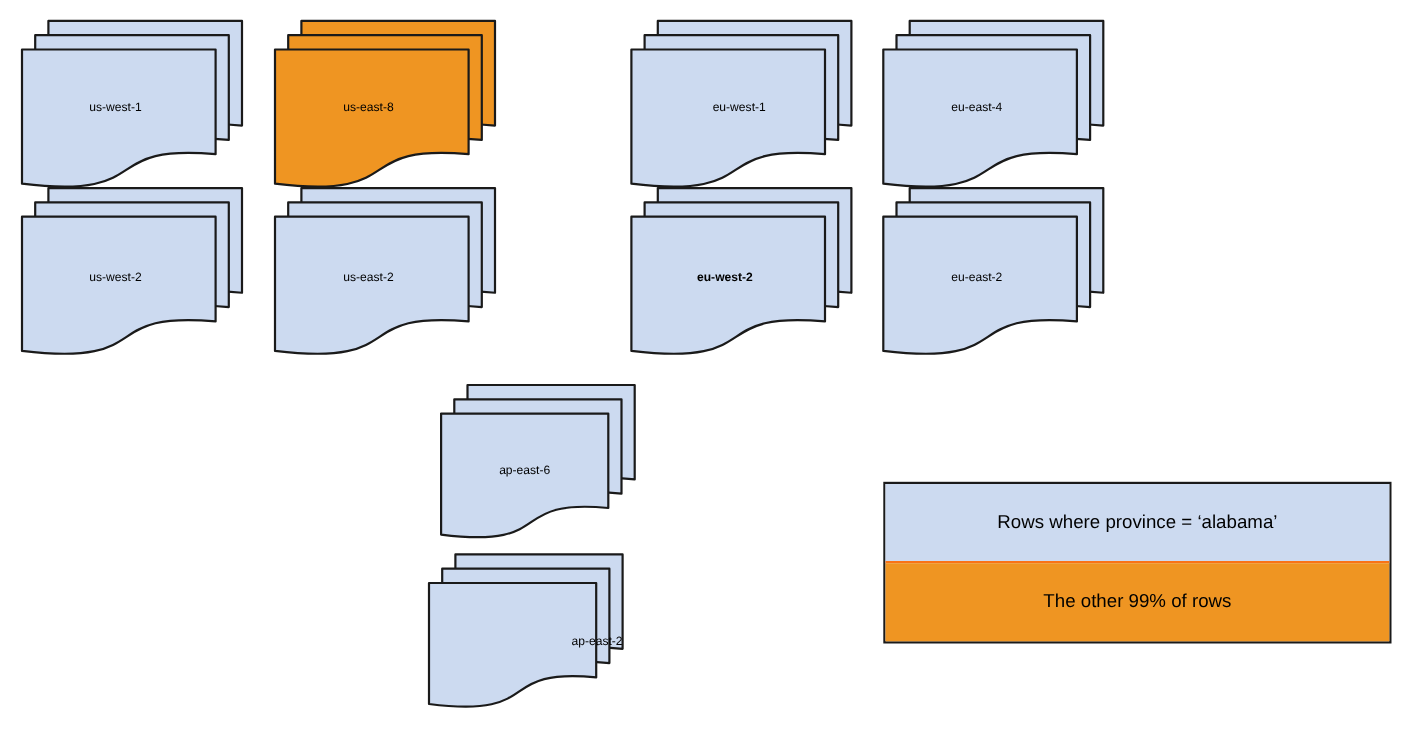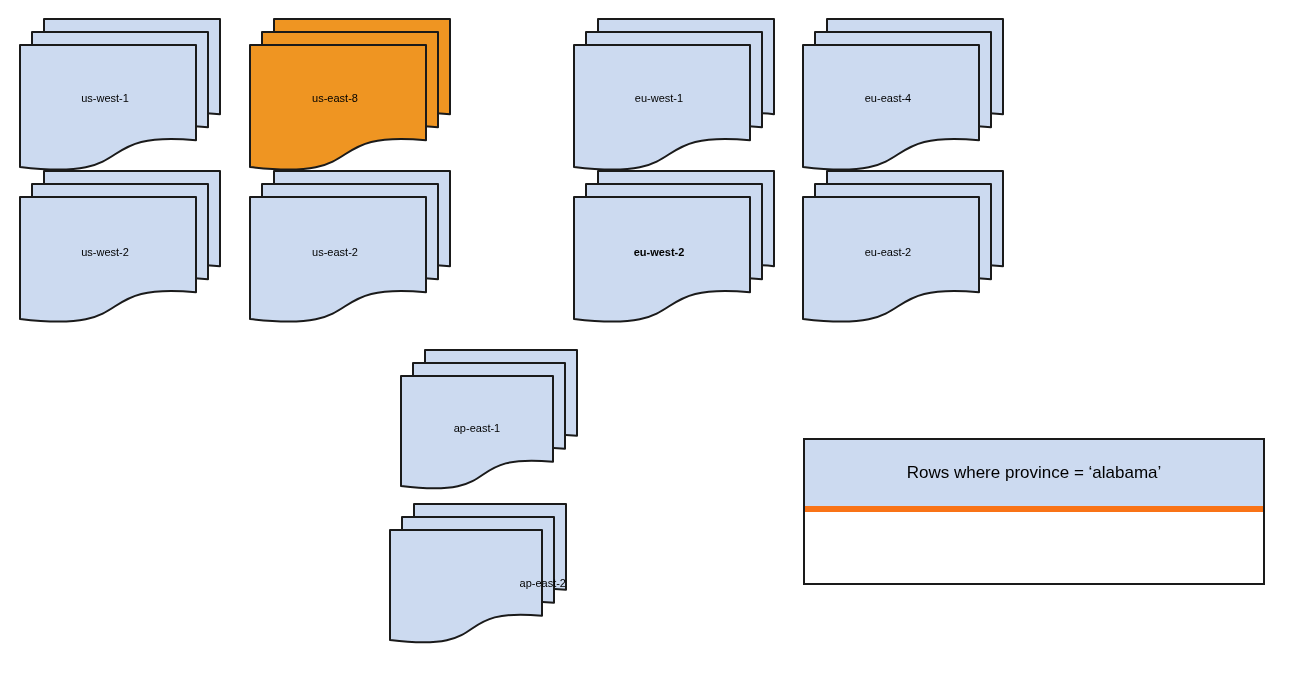--- a/index.html
+++ b/index.html
@@ -42,21 +42,21 @@
   .legend-row {
     display: flex;
     align-items: center;
     justify-content: center;
     box-sizing: border-box;
     font-family: "Liberation Sans", sans-serif;
     font-size: 17px;
     color: #000000;
   }
   .legend-row.top {
-    border-bottom: 6px solid #f97316;
+    border-bottom: 2px solid #f97316;
   }
 </style>
 </head>
 <body>
 
 <div id="canvas">
     <div class="doc-stack" style="left: 18px; top: 17px;">
       <svg width="206" height="156" viewBox="0 0 206 156">
         <path d="M0,0 L176,0 L176,95.16 C66.9,85.4 123.2,136.6 0,122 Z" transform="translate(26,2)" fill="#ccdaf0" stroke="#1a1a1a" stroke-width="2" stroke-linejoin="round"></path>
         <path d="M0,0 L176,0 L176,95.16 C66.9,85.4 123.2,136.6 0,122 Z" transform="translate(14,15)" fill="#ccdaf0" stroke="#1a1a1a" stroke-width="2" stroke-linejoin="round"></path>
@@ -72,21 +72,21 @@
       </svg>
     </div>
     <div class="stack-label" style="left: 235px; top: 93px; width: 200px;">us-east-8</div>
     <div class="doc-stack" style="left: 572px; top: 17px;">
       <svg width="206" height="156" viewBox="0 0 206 156">
         <path d="M0,0 L176,0 L176,95.16 C66.9,85.4 123.2,136.6 0,122 Z" transform="translate(26,2)" fill="#ccdaf0" stroke="#1a1a1a" stroke-width="2" stroke-linejoin="round"></path>
         <path d="M0,0 L176,0 L176,95.16 C66.9,85.4 123.2,136.6 0,122 Z" transform="translate(14,15)" fill="#ccdaf0" stroke="#1a1a1a" stroke-width="2" stroke-linejoin="round"></path>
         <path d="M0,0 L176,0 L176,95.16 C66.9,85.4 123.2,136.6 0,122 Z" transform="translate(2,28)" fill="#ccdaf0" stroke="#1a1a1a" stroke-width="2" stroke-linejoin="round"></path>
       </svg>
     </div>
-    <div class="stack-label" style="left: 559px; top: 93px; width: 200px;">eu-west-1</div>
+    <div class="stack-label" style="left: 572px; top: 93px; width: 200px;">eu-west-1</div>
     <div class="doc-stack" style="left: 801px; top: 17px;">
       <svg width="206" height="156" viewBox="0 0 206 156">
         <path d="M0,0 L176,0 L176,95.16 C66.9,85.4 123.2,136.6 0,122 Z" transform="translate(26,2)" fill="#ccdaf0" stroke="#1a1a1a" stroke-width="2" stroke-linejoin="round"></path>
         <path d="M0,0 L176,0 L176,95.16 C66.9,85.4 123.2,136.6 0,122 Z" transform="translate(14,15)" fill="#ccdaf0" stroke="#1a1a1a" stroke-width="2" stroke-linejoin="round"></path>
         <path d="M0,0 L176,0 L176,95.16 C66.9,85.4 123.2,136.6 0,122 Z" transform="translate(2,28)" fill="#ccdaf0" stroke="#1a1a1a" stroke-width="2" stroke-linejoin="round"></path>
       </svg>
     </div>
     <div class="stack-label" style="left: 788px; top: 93px; width: 200px;">eu-east-4</div>
     <div class="doc-stack" style="left: 18px; top: 169px;">
       <svg width="206" height="156" viewBox="0 0 206 156">
@@ -120,27 +120,30 @@
       </svg>
     </div>
     <div class="stack-label" style="left: 788px; top: 247px; width: 200px;">eu-east-2</div>
     <div class="doc-stack" style="left: 399px; top: 348px;">
       <svg width="182" height="144" viewBox="0 0 182 144">
         <path d="M0,0 L152,0 L152,85.8 C57.8,77.0 106.4,123.2 0,110 Z" transform="translate(26,2)" fill="#ccdaf0" stroke="#1a1a1a" stroke-width="2" stroke-linejoin="round"></path>
         <path d="M0,0 L152,0 L152,85.8 C57.8,77.0 106.4,123.2 0,110 Z" transform="translate(14,15)" fill="#ccdaf0" stroke="#1a1a1a" stroke-width="2" stroke-linejoin="round"></path>
         <path d="M0,0 L152,0 L152,85.8 C57.8,77.0 106.4,123.2 0,110 Z" transform="translate(2,28)" fill="#ccdaf0" stroke="#1a1a1a" stroke-width="2" stroke-linejoin="round"></path>
       </svg>
     </div>
-    <div class="stack-label" style="left: 377px; top: 423px; width: 200px;">ap-east-1</div>
+    <div class="stack-label" style="left: 377px; top: 423px; width: 200px;">ap-east-6</div>
     <div class="doc-stack" style="left: 388px; top: 502px;">
       <svg width="182" height="144" viewBox="0 0 182 144">
         <path d="M0,0 L152,0 L152,85.8 C57.8,77.0 106.4,123.2 0,110 Z" transform="translate(26,2)" fill="#ccdaf0" stroke="#1a1a1a" stroke-width="2" stroke-linejoin="round"></path>
         <path d="M0,0 L152,0 L152,85.8 C57.8,77.0 106.4,123.2 0,110 Z" transform="translate(14,15)" fill="#ccdaf0" stroke="#1a1a1a" stroke-width="2" stroke-linejoin="round"></path>
         <path d="M0,0 L152,0 L152,85.8 C57.8,77.0 106.4,123.2 0,110 Z" transform="translate(2,28)" fill="#ccdaf0" stroke="#1a1a1a" stroke-width="2" stroke-linejoin="round"></path>
       </svg>
     </div>
     <div class="stack-label" style="left: 366px; top: 578px; width: 200px; text-align: right;">ap-east-2</div>
     <div class="legend" style="left: 803px; top: 438px; width: 462px; height: 147px;">
       <div class="legend-row top" style="background: rgb(204, 218, 240); height: 50%;">
         <span>Rows where province = ‘alabama’</span>
       </div>
+      <div class="legend-row" style="background: rgb(239, 149, 34); height: 50%;">
+        <span>The other 99% of rows</span>
+      </div>
     </div>
   </div>
 
 </body></html>

